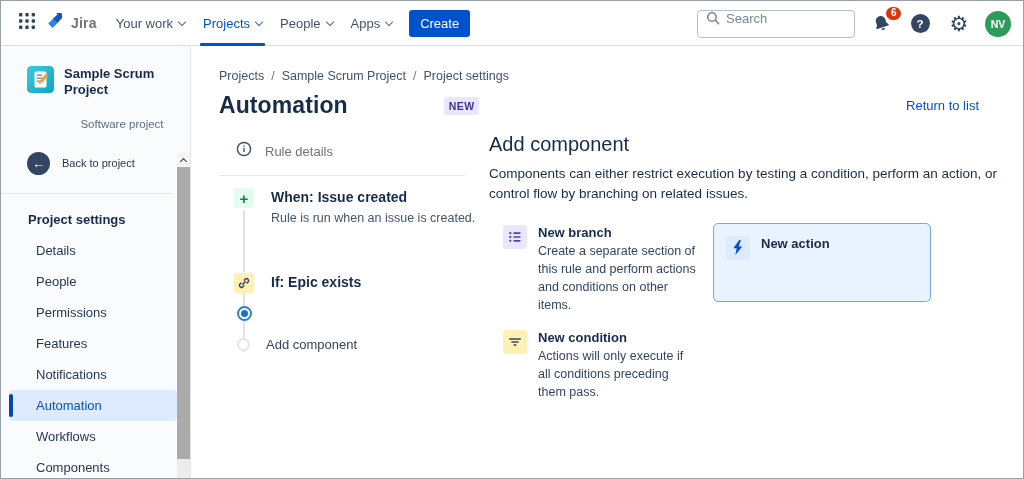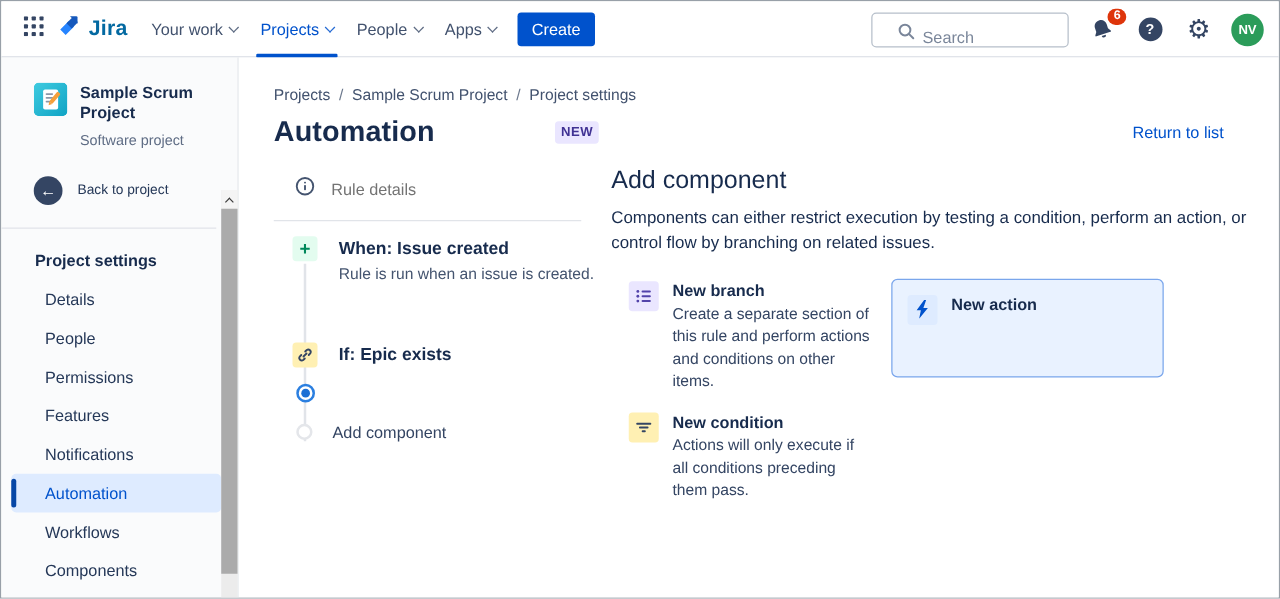--- a/index.html
+++ b/index.html
@@ -4,45 +4,45 @@
 <style>
   * { box-sizing: border-box; margin: 0; padding: 0; }
   html,body { width:1024px; height:479px; overflow:hidden; }
   body { font-family:"Liberation Sans", sans-serif; color:#172B4D; background:#fff; }
   .window { width:1024px; height:479px; border:1px solid #98a0a8; position:relative; overflow:hidden; background:#fff; display:flex; flex-direction:column; }
 
   
   .topnav { height:45px; flex:0 0 45px; border-bottom:1px solid #d8dce3; display:flex; align-items:center; padding:0 14px 0 10px; position:relative; background:#fff; }
   .appswitcher { width:32px; height:32px; display:flex; align-items:center; justify-content:center; border-radius:3px; cursor:pointer; }
   .logo { display:flex; align-items:center; gap:6px; margin:0 10px 0 2px; cursor:pointer; }
-  .logo-text { font-size:17px; font-weight:700; color:#0369a1; letter-spacing:.2px;text-align:center; }
+  .logo-text { font-size:14px; font-weight:700; color:#737373; letter-spacing:.2px;text-align:center; }
   .nav-item { display:flex; align-items:center; height:45px; padding:0 9px; font-size:13px; color:#42526E; cursor:pointer; position:relative; white-space:nowrap; }
   .nav-item.active { color:#0052CC; font-weight:500; }
   .nav-item.active::after { content:""; position:absolute; left:6px; right:6px; bottom:0; height:3px; background:#0052CC; border-radius:1px; }
   .chev { width:6px; height:6px; border:solid currentColor; border-width:0 1.6px 1.6px 0; transform:rotate(45deg); margin:-3px 0 0 6px; opacity:.85; }
   .create-btn { margin-left:8px; background:#0052CC; color:#fff; font-size:13px; font-weight:500; border:none; border-radius:3px; padding:6px 11px; cursor:pointer; }
   .topnav-right { position:absolute; right:12px; top:0; height:45px; display:flex; align-items:center; gap:13px; }
-  .search-box { display:flex; align-items:flex-end; gap:6px; width:158px; height:28px; border:1px solid #b6bfca; border-radius:4px; padding:0 20px; background:#fff; }
+  .search-box { display:flex; align-items:flex-start; gap:6px; width:158px; height:28px; border:1px solid #b6bfca; border-radius:4px; padding:0 8px; background:#fff; }
   .search-box input { border:none; outline:none; width:100%; font-size:13px; color:#42526E; font-family:"Liberation Sans",sans-serif; background:transparent; }
   .search-box input::placeholder { color:#7A869A; }
   .icon-btn { position:relative; display:flex; align-items:center; justify-content:center; width:26px; height:26px; cursor:pointer; }
   .badge { position:absolute; top:-4px; right:-7px; background:#DE350B; color:#fff; font-size:10px; font-weight:700; border-radius:9px; padding:1.5px 4.5px; line-height:1; }
   .help-circle { width:19px; height:19px; border-radius:50%; background:#344563; color:#fff; font-size:11.5px; font-weight:700; display:flex; align-items:center; justify-content:center; }
   .gear-glyph { font-size:21px; color:#344563; line-height:1; }
   .avatar { width:26px; height:26px; border-radius:50%; background:#2B9C5A; color:#fff; font-size:10.5px; font-weight:700; display:flex; align-items:center; justify-content:center; cursor:pointer; }
 
   
   .page-body { flex:1; display:flex; min-height:0; }
 
   
   .sidebar { width:190px; flex:0 0 190px; background:#FAFBFC; border-right:1px solid #e3e6ea; position:relative; }
   .proj-header { display:flex; align-items:flex-start; gap:10px; padding:20px 10px 0 26px; }
   .proj-icon { width:27px; height:27px; flex:0 0 27px; border-radius:4px; overflow:hidden; }
   .proj-name { font-size:13px; font-weight:700; color:#172B4D; line-height:1.25; }
-  .proj-type { font-size:11.5px; color:#5E6C84; margin-top:8px; }
+  .proj-type { font-size:11.5px; color:#5E6C84; margin-top:19px;text-align:center; }
   .back-row { display:flex; align-items:center; gap:12px; padding:0 10px 0 26px; margin-top:22px; cursor:pointer; }
   .back-circle { width:23px; height:23px; border-radius:50%; background:#344563; color:#fff; display:flex; align-items:center; justify-content:center; font-size:13px; }
   .back-label { font-size:11px; color:#253858; }
   .side-divider { border-bottom:1px solid #e1e4e9; margin-top:18px; width:172px; }
   .side-list { padding-top:12px; }
   .side-section-title { font-size:13px; font-weight:700; color:#172B4D; padding:6px 0 8px 27px; }
   .side-item { height:31px; display:flex; align-items:center; font-size:13px; color:#253858; padding-left:27px; margin:0 13px 0 8px; border-radius:4px; cursor:pointer; position:relative; }
   .side-item.selected { background:#DEEBFF; color:#0052CC; }
   .side-item.selected::before { content:""; position:absolute; left:0; top:4px; bottom:4px; width:4px; background:#0747A6; border-radius:2px; }
   .side-scrollbar { position:absolute; top:106px; bottom:0; right:0; width:13px; background:#ececec; }

